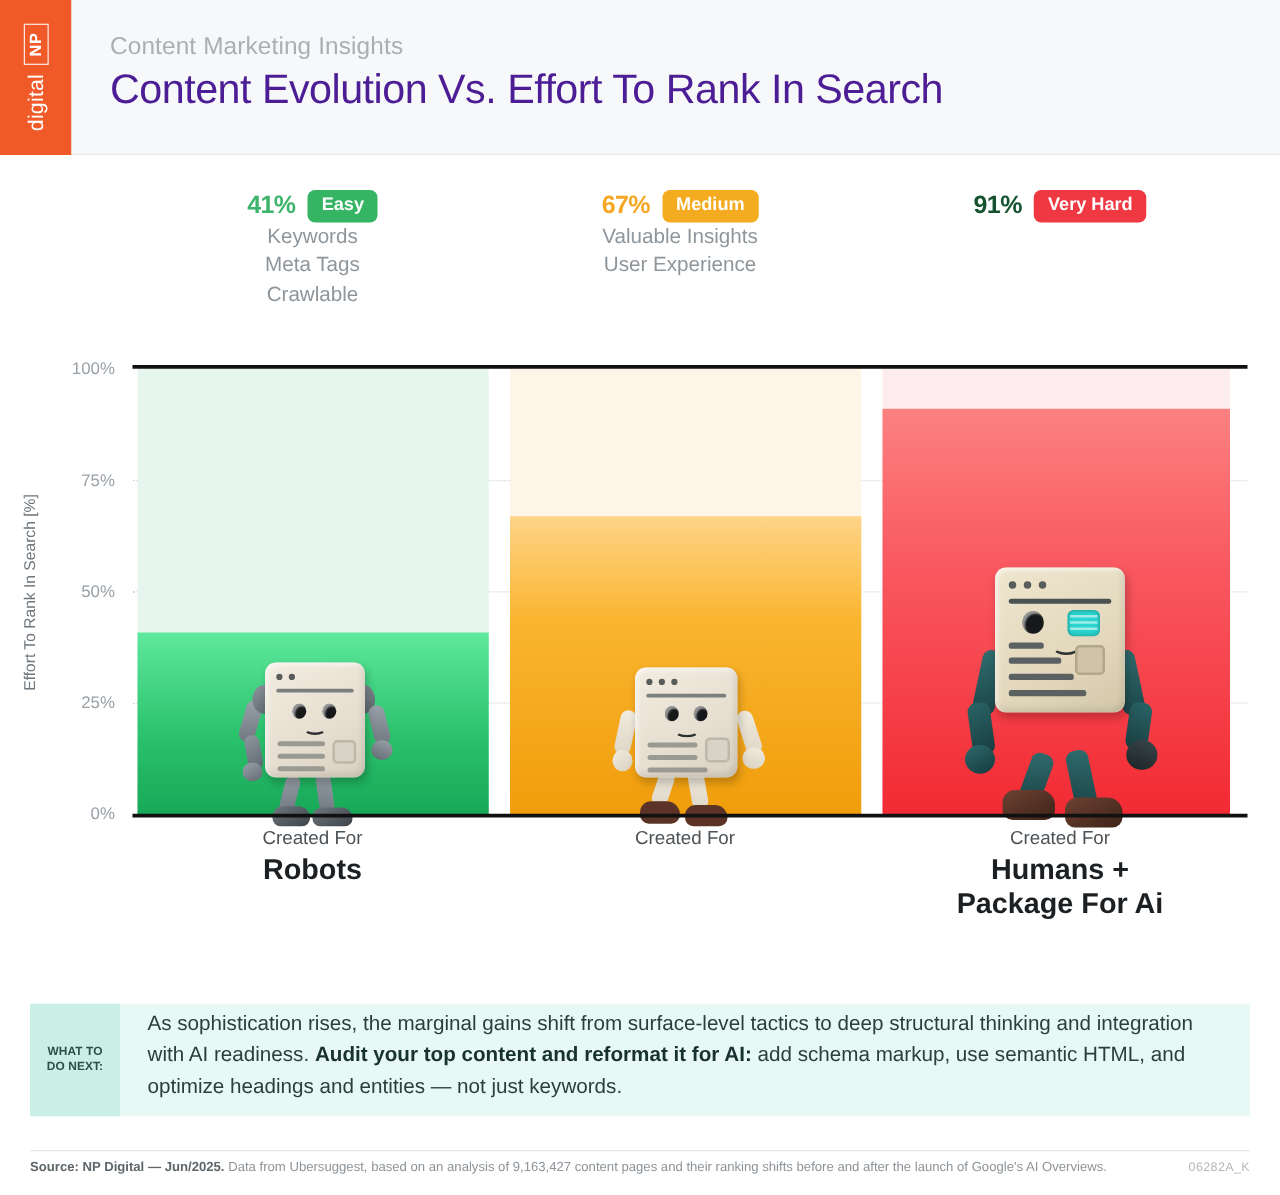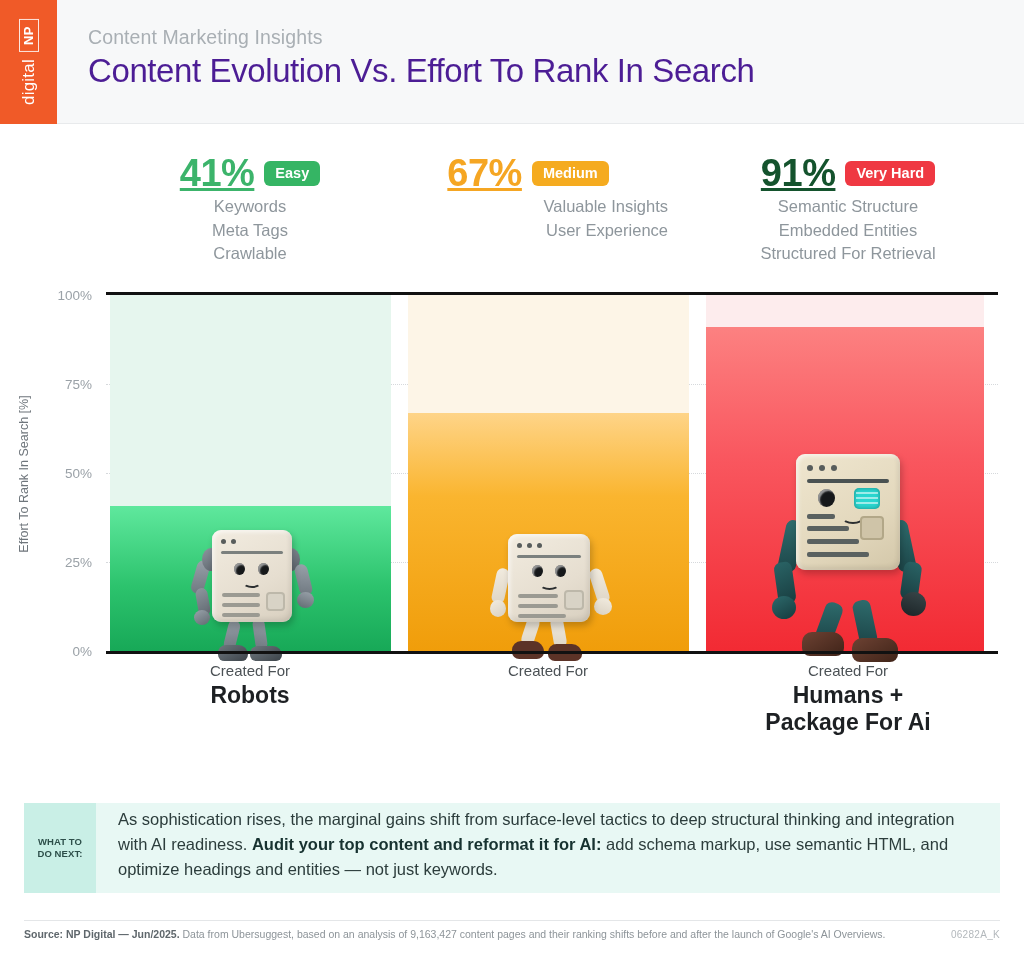--- a/index.html
+++ b/index.html
@@ -44,21 +44,21 @@
     font-size: 33px; font-weight: 400; color: #4c1d95;
     letter-spacing: -.4px; line-height: 1.12;
   }
 
   
   .colheads {
     position: absolute; top: 124px; left: 0; width: 1024px; height: 165px;
   }
   .colhead { position: absolute; top: 28px; text-align: center; }
   .ch-top { display: flex; align-items: center; justify-content: center; gap: 10px; }
-  .pct { font-size: 38px; font-weight: 700; letter-spacing: -.5px; text-decoration: underline; }
+  .pct { font-size: 20px; font-weight: 700; letter-spacing: -.5px; }
   .badge {
     color: #fff; font-size: 14.5px; font-weight: 700;
     padding: 5px 11px 6px; border-radius: 6px; line-height: 1;
     white-space: nowrap;
   }
   .bullets {
     margin-top: 0; font-size: 16.5px; color: #8e969c;
     line-height: 1.43; font-weight: 400;
   }
 
@@ -188,40 +188,35 @@
         <span class="pct" style="color:#3cb46b">41%</span>
         <span class="badge" style="background:#35b564">Easy</span>
       </div>
       <div class="bullets">
         <div>Keywords</div>
         <div>Meta Tags</div>
         <div>Crawlable</div>
       </div>
     </div>
 
-    <div class="colhead" style="left:388px;width:280px;text-align:right;">
+    <div class="colhead" style="left:404px;width:280px;">
       <div class="ch-top">
         <span class="pct" style="color:#f5a623">67%</span>
         <span class="badge" style="background:#f5ab1f">Medium</span>
       </div>
       <div class="bullets">
         <div>Valuable Insights</div>
         <div>User Experience</div>
       </div>
     </div>
 
     <div class="colhead" style="left:708px;width:280px;">
       <div class="ch-top">
         <span class="pct" style="color:#14532d">91%</span>
         <span class="badge" style="background:#ef3842">Very Hard</span>
-      </div>
-      <div class="bullets">
-        <div>Semantic Structure</div>
-        <div>Embedded Entities</div>
-        <div>Structured For Retrieval</div>
       </div>
     </div>
   </div>
 
   <div class="chart">
 
     <div class="ytitle" style="left:24px;">Effort To Rank In Search [%]</div>
 
     <div class="ytick" style="left:14px;top:6px;">100%</div>
     <div class="ytick" style="left:14px;top:95px;">75%</div>

